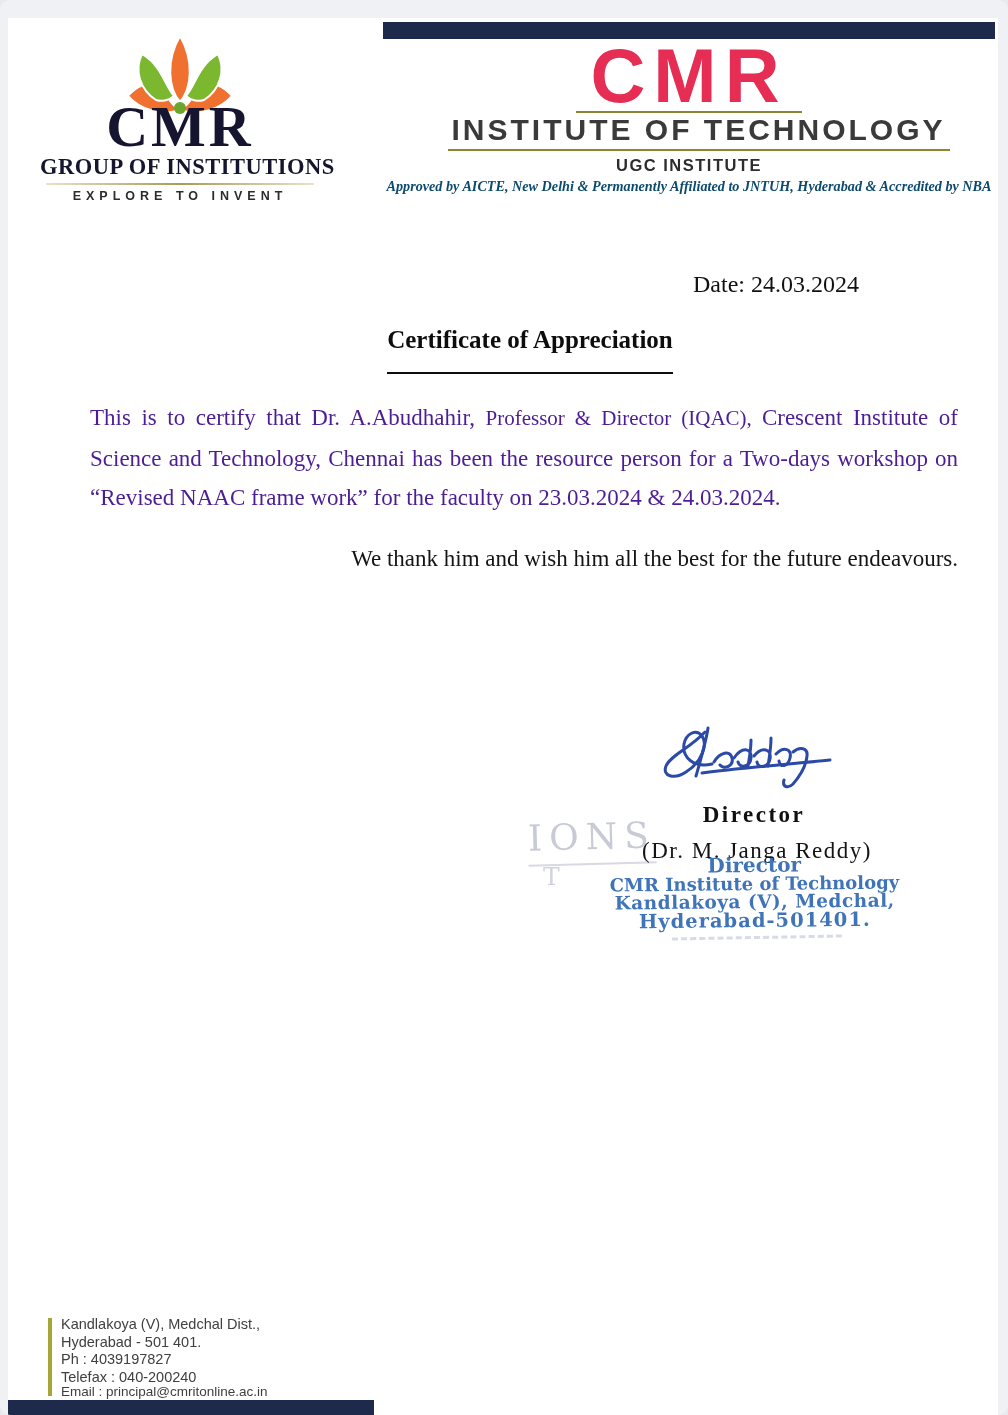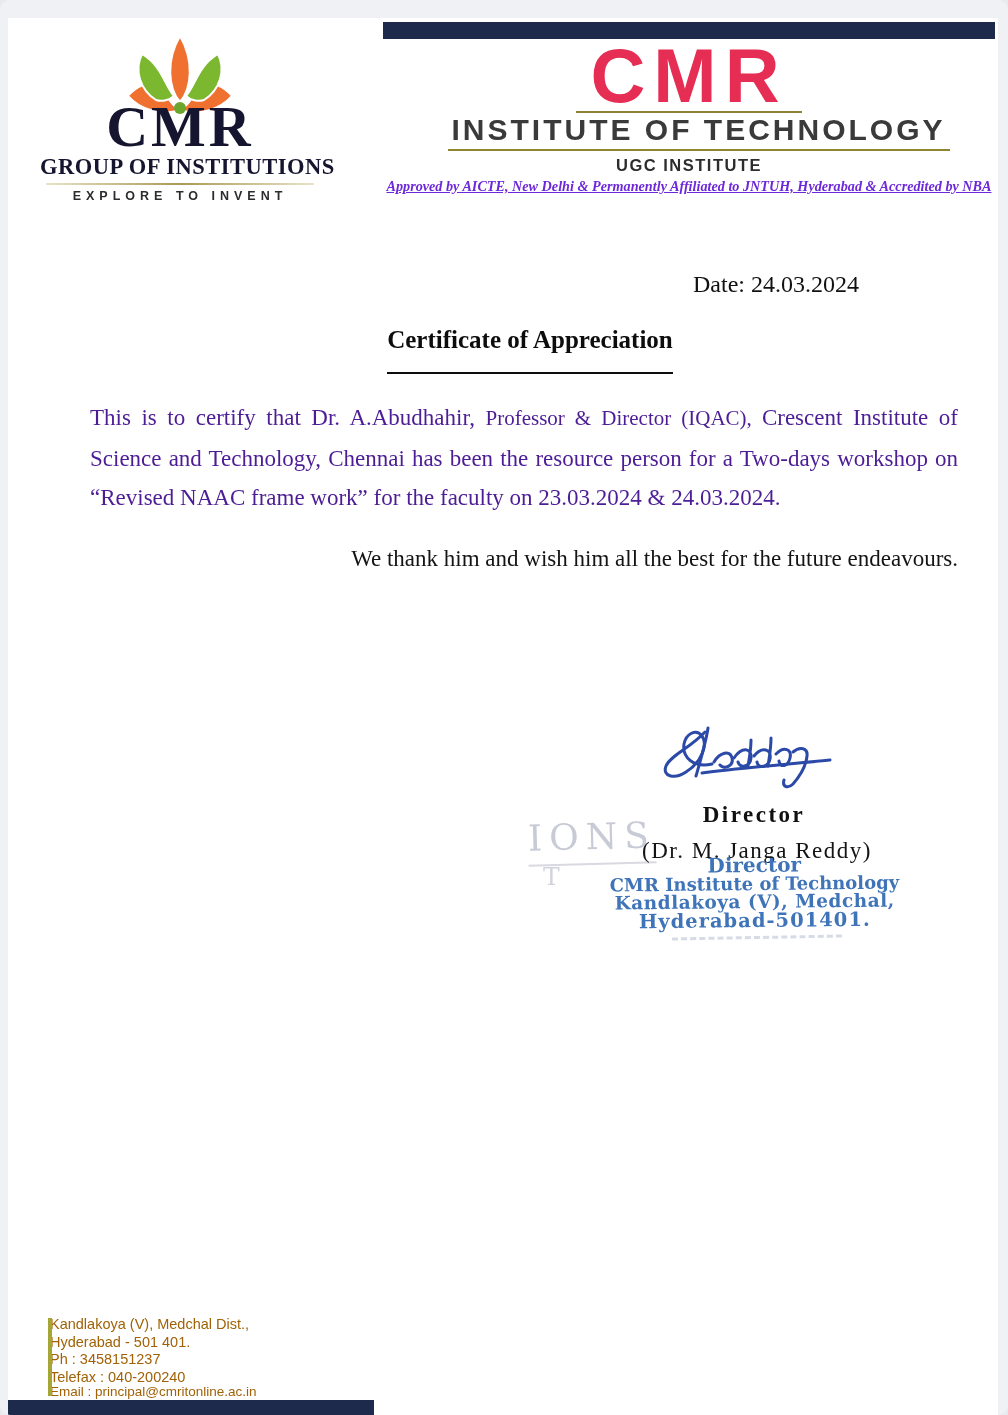--- a/index.html
+++ b/index.html
@@ -90,24 +90,23 @@
     font-size: 16.5px;
     letter-spacing: 1.5px;
     color: #2d2d2d;
     margin-top: 5px;
   }
   .hdr-approval {
     font-family: "Liberation Serif", serif;
     font-weight: 700;
     font-style: italic;
     font-size: 14.2px;
-    color: #6d28d9;
+    color: #0c4a6e;
     margin-top: 3px;
     white-space: nowrap;
-    text-decoration: underline;
   }
 
   
   .date-line {
     position: absolute; left: 693px; top: 271px;
     font-size: 24px; color: #111;
   }
   .cert-title-wrap { position: absolute; left: 0; top: 326px; width: 1060px; text-align: center; }
   .cert-title {
     display: inline-block;
@@ -176,23 +175,23 @@
     transform: rotate(-1deg);
   }
 
   
   .footer-block { position: absolute; left: 48px; top: 1316px; }
   .footer-bar {
     position: absolute; left: 0; top: 2px; width: 4px; height: 78px;
     background: #a6a636;
   }
   .footer-lines {
-    margin-left: 2px;
-    font-family: "Liberation Sans", sans-serif;
-    color: #a16207;
+    margin-left: 13px;
+    font-family: "Liberation Sans", sans-serif;
+    color: #404040;
   }
   .f-line-a { font-size: 14.5px; line-height: 17.5px; }
   .f-line-b { font-size: 13.5px; line-height: 12.5px; }
   .navy-bar-bottom {
     position: absolute; left: 8px; top: 1400px;
     width: 366px; height: 15px;
     background: #1d2a4b;
   }
 </style>
 </head>
@@ -269,21 +268,21 @@
     <div class="stamp-l3">Kandlakoya (V), Medchal,</div>
     <div class="stamp-l4">Hyderabad-501401.</div>
   </div>
   <div class="stamp-smudge"></div>
 
   <div class="footer-block">
     <div class="footer-bar"></div>
     <div class="footer-lines">
       <div class="f-line-a">Kandlakoya (V), Medchal Dist.,</div>
       <div class="f-line-a">Hyderabad - 501 401.</div>
-      <div class="f-line-a">Ph : 3458151237</div>
+      <div class="f-line-a">Ph : 4039197827</div>
       <div class="f-line-a">Telefax : 040-200240</div>
       <div class="f-line-b">Email : principal@cmritonline.ac.in</div>
       <div class="f-line-b">website : www.cmritonline.ac.in</div>
     </div>
   </div>
 
   <div class="navy-bar-bottom"></div>
 </div>
 
 </body></html>

